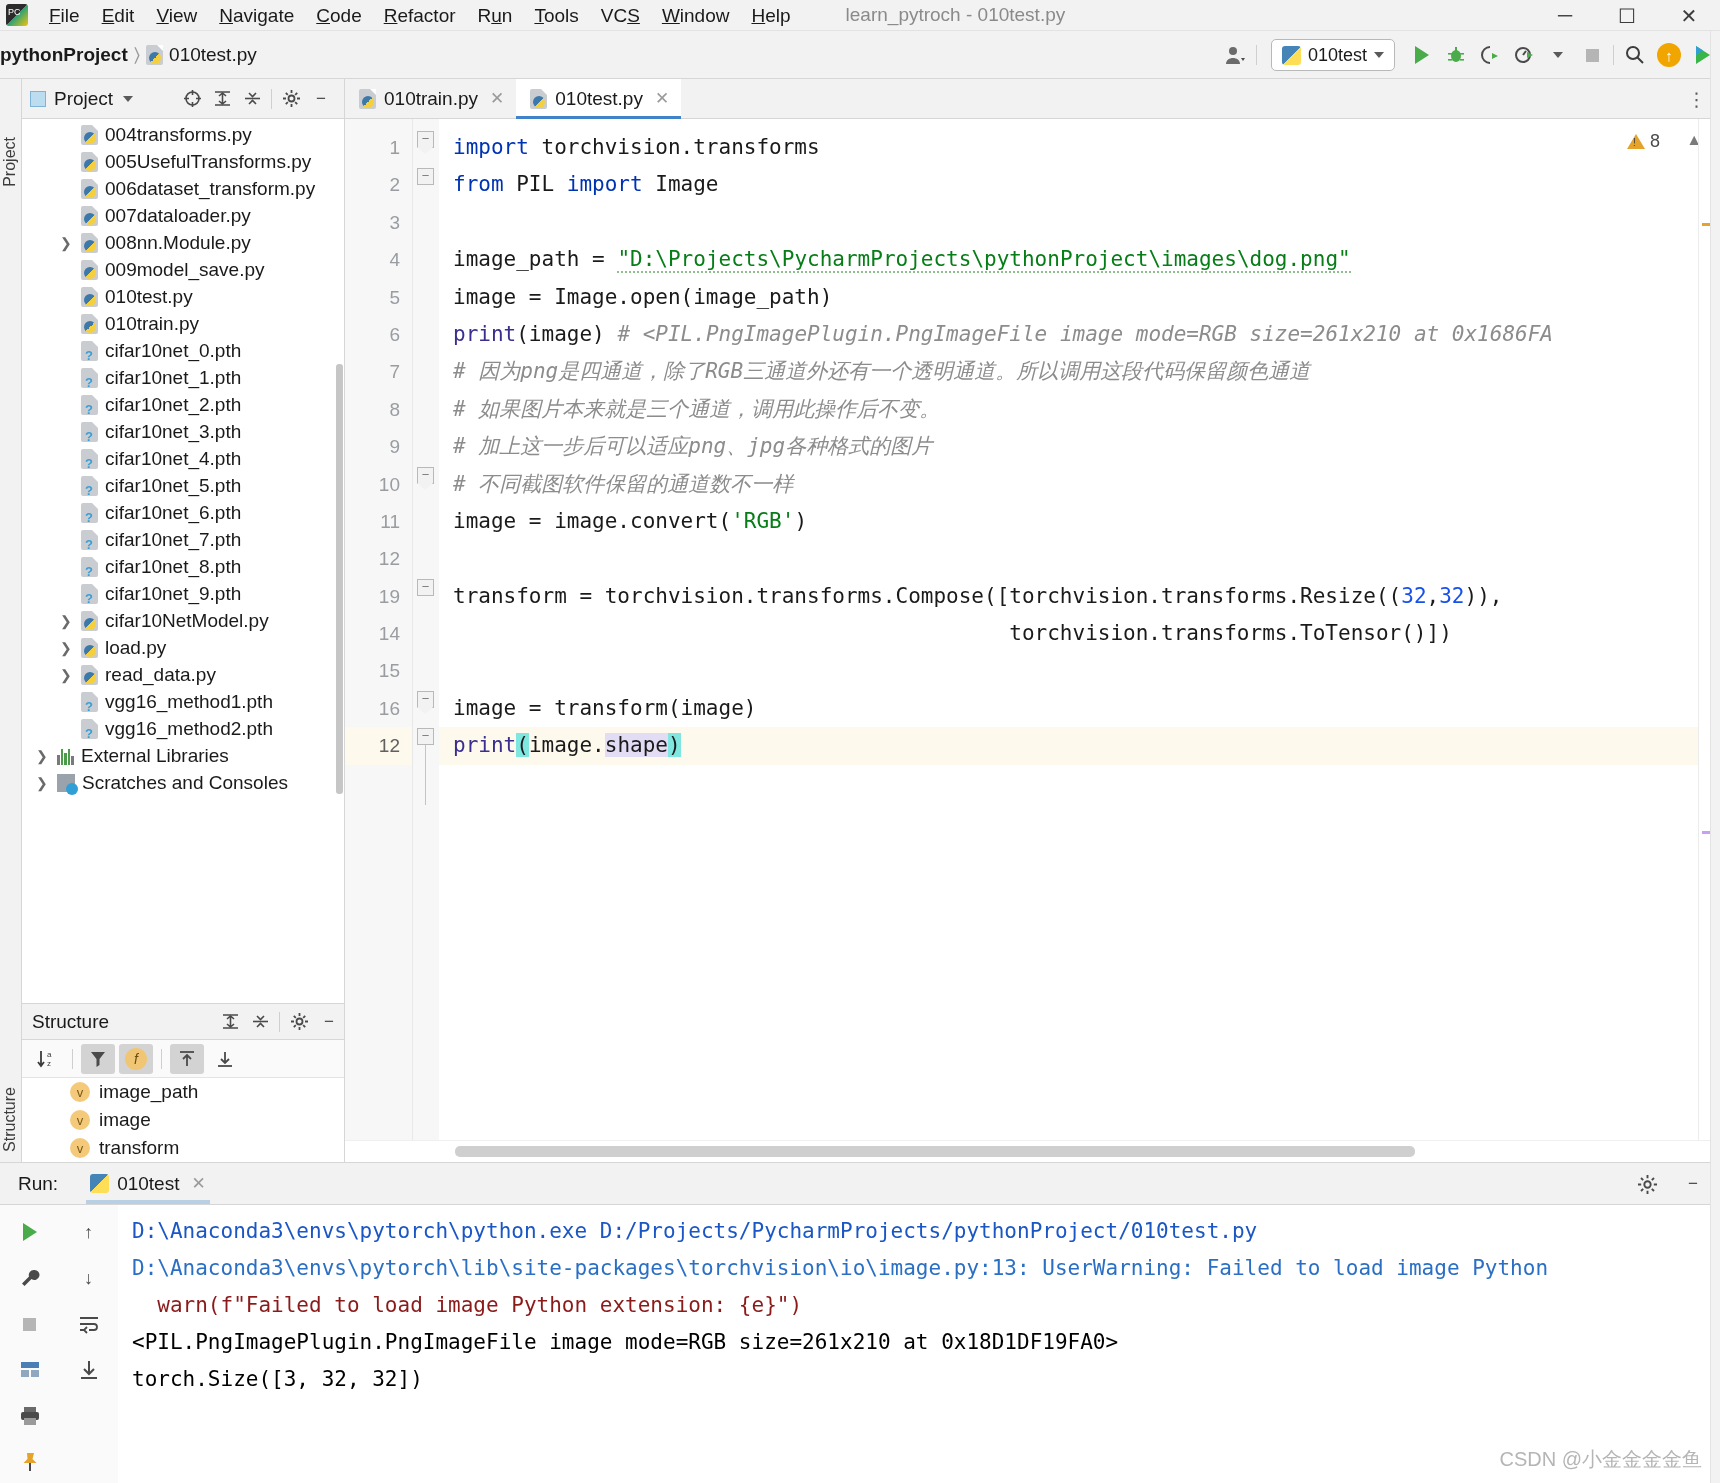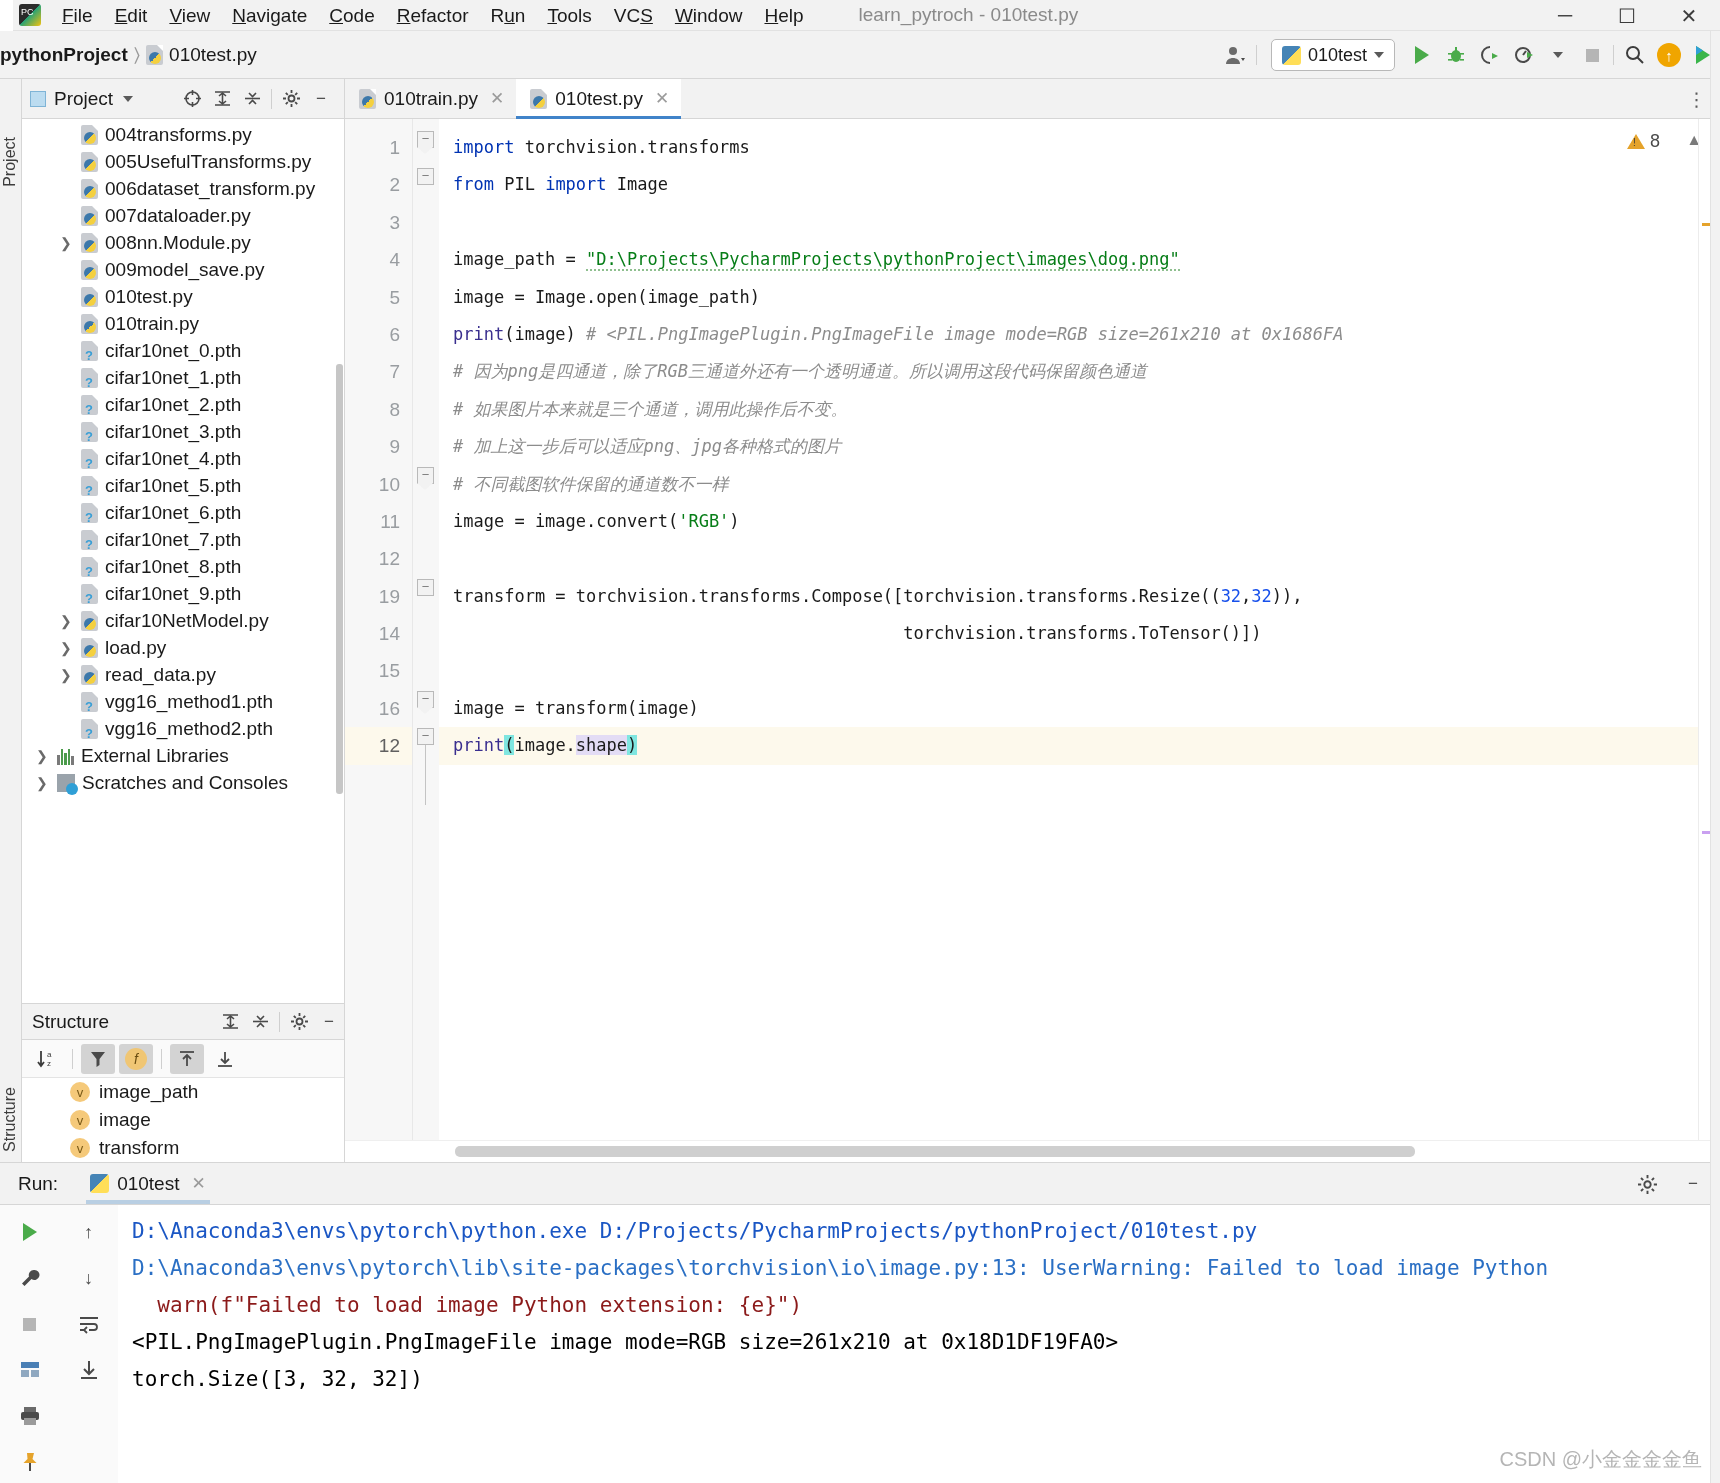--- a/index.html
+++ b/index.html
@@ -12,21 +12,20 @@
     color:#1a1a1a;
     overflow:hidden;
     position:relative;
   }
 
   
   #titlebar {
     height:31px; display:flex; align-items:center;
     background:#f2f2f2; border-bottom:1px solid #e2e2e2;
     position:relative;
-    margin-left:13px;
   }
   #app-logo {
     width:22px; height:22px; margin:0 10px 0 6px;
     background:linear-gradient(135deg,#2b2b2b 0%,#2b2b2b 48%,#21a179 48%,#f4c20d 100%);
     border-radius:3px; position:relative; flex:none;
   }
   #app-logo::after{
     content:"PC"; position:absolute; left:2px; top:3px;
     font-size:9px; color:#fff; font-family:"Liberation Sans",sans-serif;
   }
@@ -220,21 +219,21 @@
   .fold.arrowdown::before{
     content:""; position:absolute; left:-2px; top:15px;
     border-left:9.5px solid transparent;border-right:9.5px solid transparent;
     border-top:8px solid #b9b9b9; z-index:-1;
   }
   .fold-line { position:absolute; left:12px; width:1px; background:#c4c4c4; }
 
   #code {
     flex:1; position:relative; padding-top:10px; overflow:hidden;
     font-family:"DejaVu Sans Mono","Liberation Mono", monospace;
-    font-size:17px; line-height:37.4px; white-space:pre;
+    font-size:21px; line-height:37.4px; white-space:pre;
   }
   #code .row { height:37.4px; padding-left:14px; }
   #code .row.cur { background:#fdf9ec; }
   .kw { color:#0033b3; }
   .str { color:#067d17; }
   .num { color:#1750eb; }
   .cmt { color:#8c8c8c; font-style:italic; }
   .fn  { color:#3a2f8f; }
   .spellerr { border-bottom:2px dotted #8fbf8f; }
   .brkt { background:#7fe6e0; }

